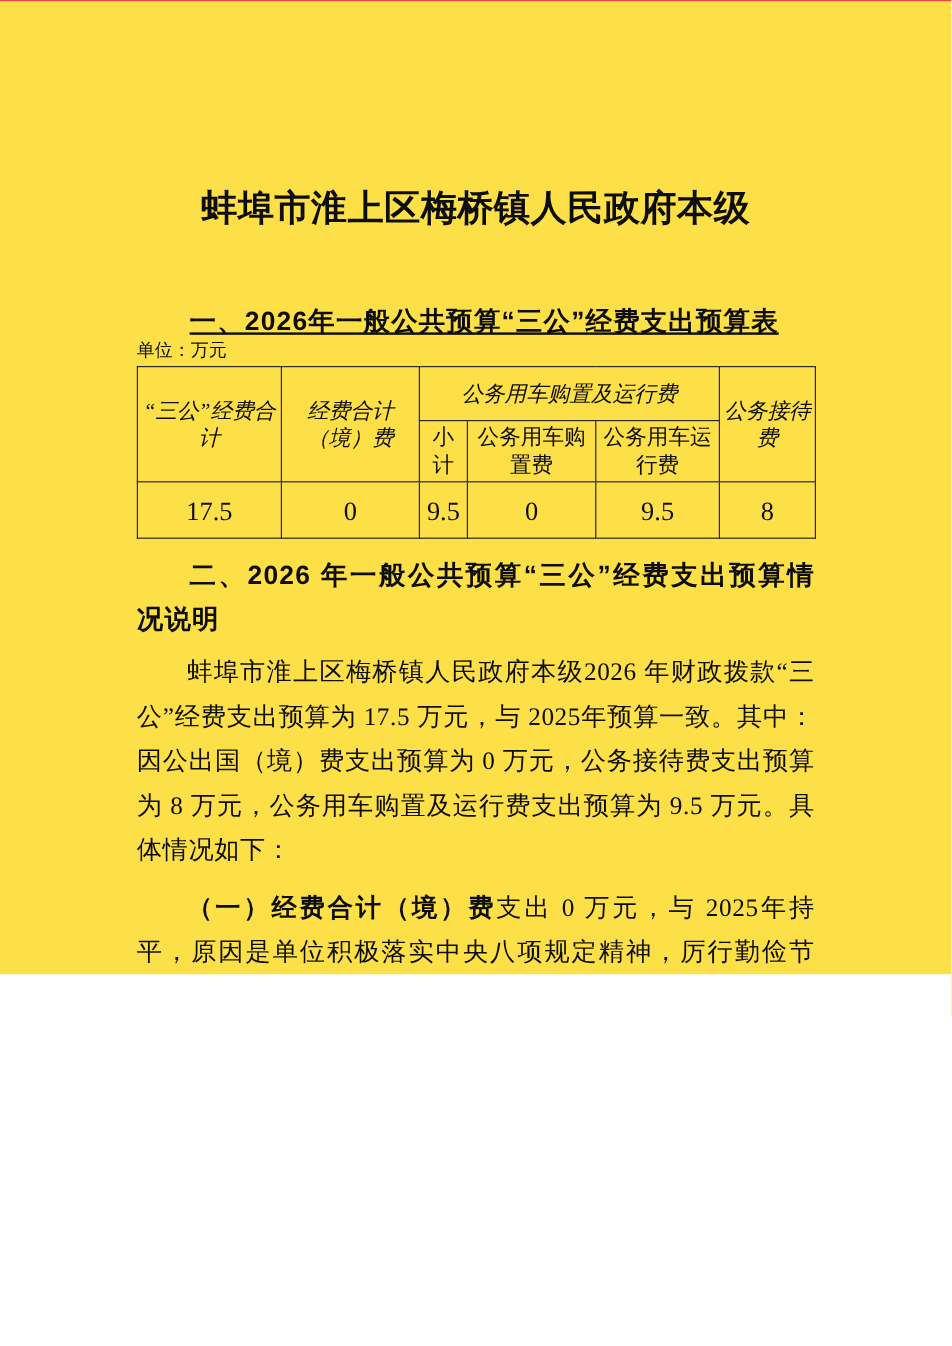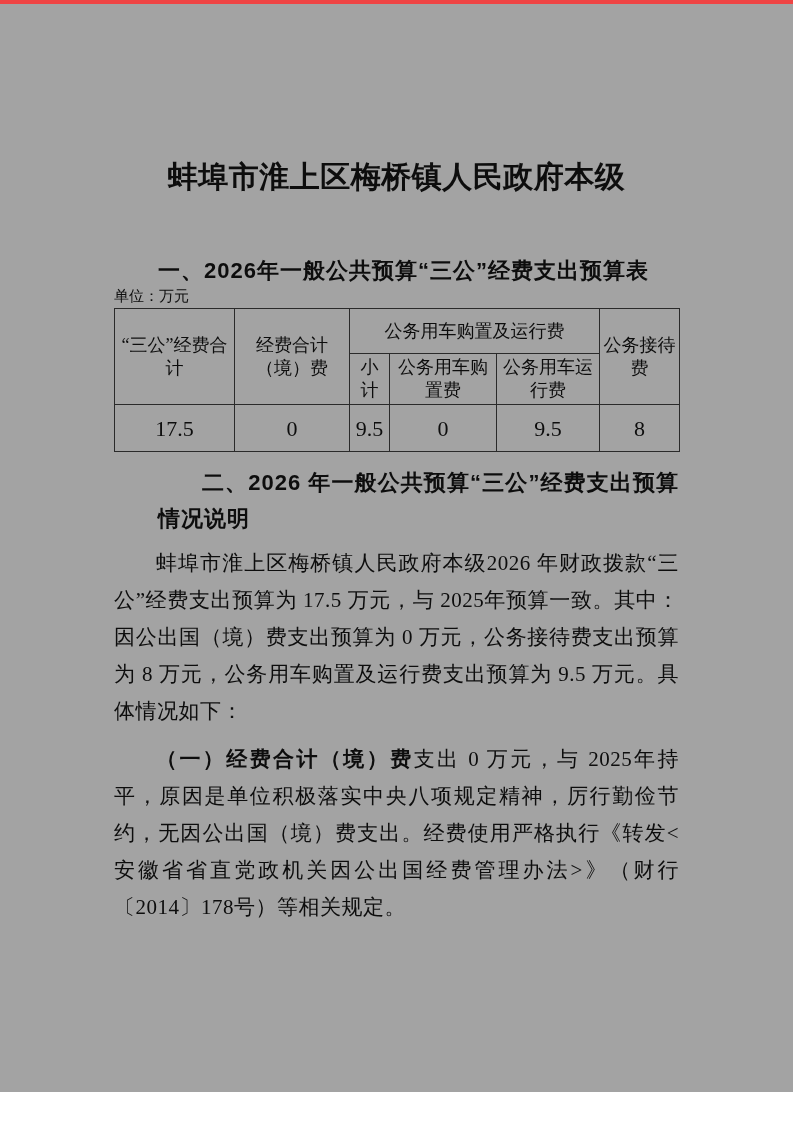--- a/index.html
+++ b/index.html
@@ -2,25 +2,25 @@
 <html><head>
 <meta charset="utf-8">
 <style>
   html, body {
     margin: 0;
     padding: 0;
     background: #ffffff;
   }
   .page {
     width: 793px;
-    height: 1092px;
-    background: #a3a3a3;
+    height: 812px;
+    background: #fde047;
     position: relative;
     overflow: hidden;
-    border-top: 4px solid #ef4444;
+    border-top: 1px solid #ef4444;
     box-sizing: border-box;
     color: #0d0d0d;
     font-family: "Liberation Serif", "DejaVu Serif", serif;
   }
   .content {
     width: 565px;
     margin: 0 auto;
   }
   .doc-title {
     margin: 150px 0 0 0;
@@ -36,20 +36,21 @@
     font-family: "Liberation Sans", "DejaVu Sans", sans-serif;
     font-weight: 700;
     font-size: 22px;
     color: #0d0d0d;
   }
   .s1-heading {
     margin-top: 57px;
     line-height: 29px;
     text-indent: 2em;
     letter-spacing: 1px;
+    text-decoration: underline;
   }
   .unit-label {
     margin-top: 3px;
     font-size: 15px;
     line-height: 17px;
   }
   table.budget {
     border-collapse: collapse;
     table-layout: fixed;
     width: 565px;
@@ -58,33 +59,32 @@
   }
   table.budget td {
     border: 1px solid #2a2a2a;
     text-align: center;
     vertical-align: middle;
     font-size: 18px;
     line-height: 23px;
     padding: 2px 3px;
     word-break: break-all;
   }
-  tr.hdr-row-1 { height: 45px; }
+  tr.hdr-row-1 { height: 45px; font-style: italic; }
   tr.hdr-row-2 { height: 46px; }
   tr.data-row  { height: 47px; }
   tr.data-row td {
     font-size: 22px;
   }
   .s2-heading {
     margin-top: 13px;
     line-height: 36px;
     text-indent: 2em;
     text-align: justify;
     letter-spacing: 1px;
-    margin-left: 44px;
   }
   .body-para {
     margin: 8px 0 0 0;
     font-size: 21px;
     line-height: 37px;
     text-indent: 2em;
     text-align: justify;
     letter-spacing: 0.5px;
   }
   .body-para.second { margin-top: 11px; }

